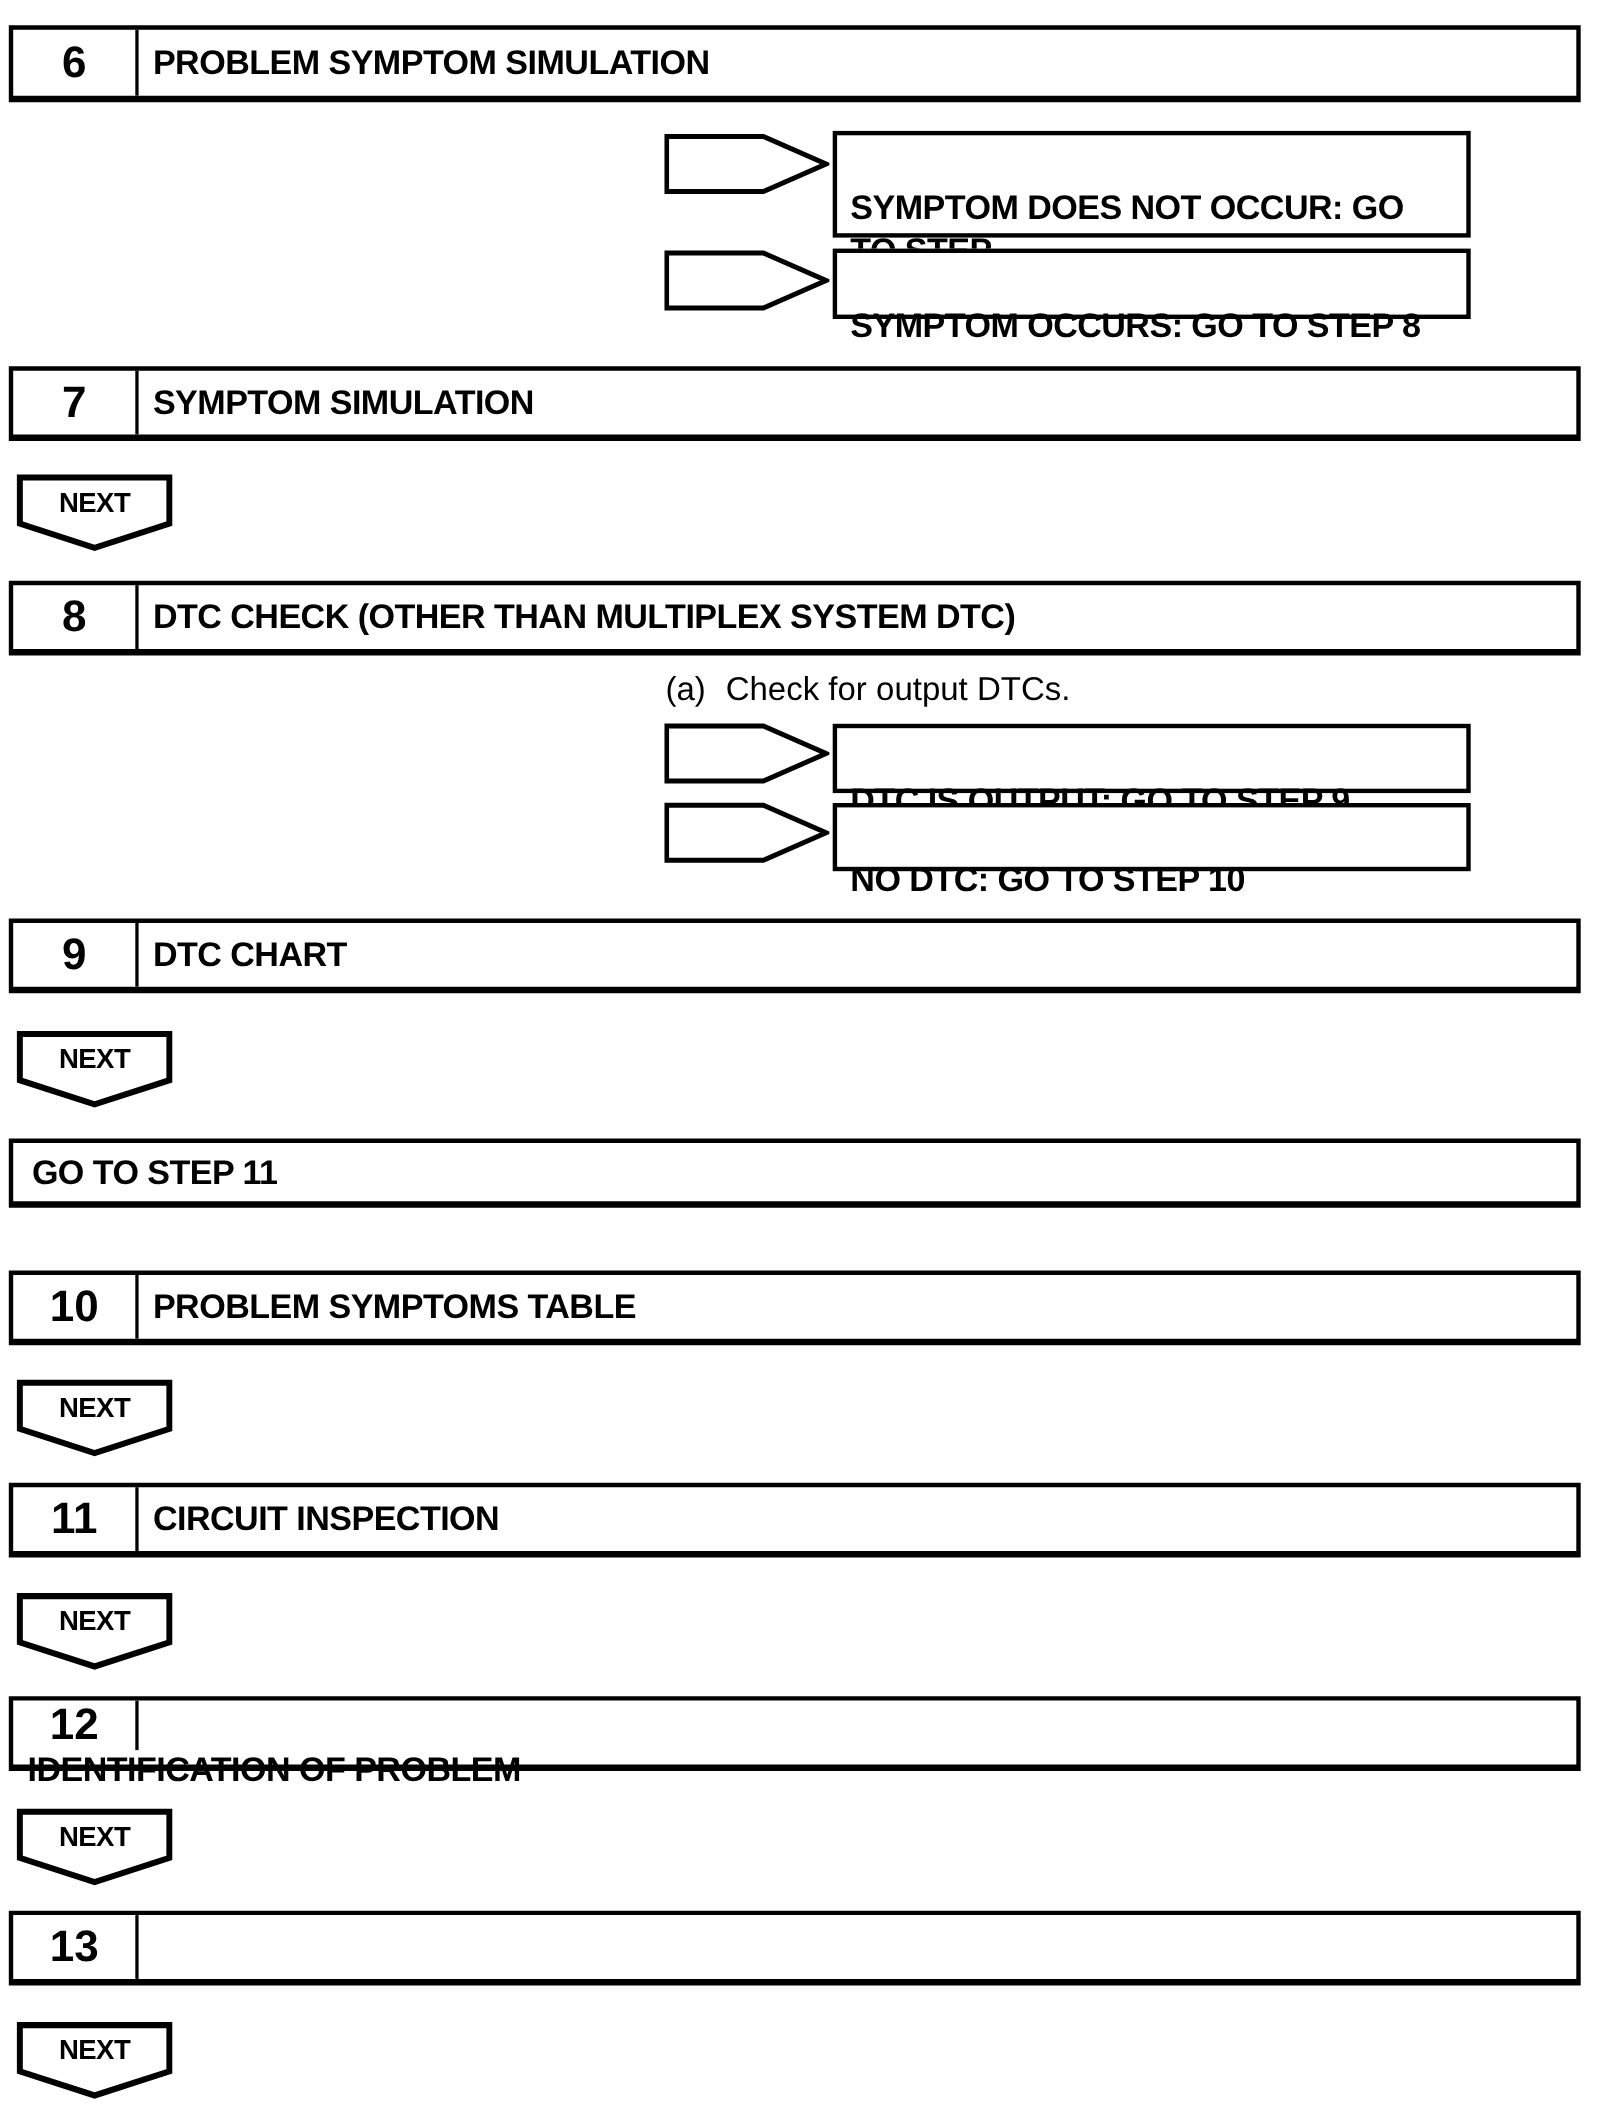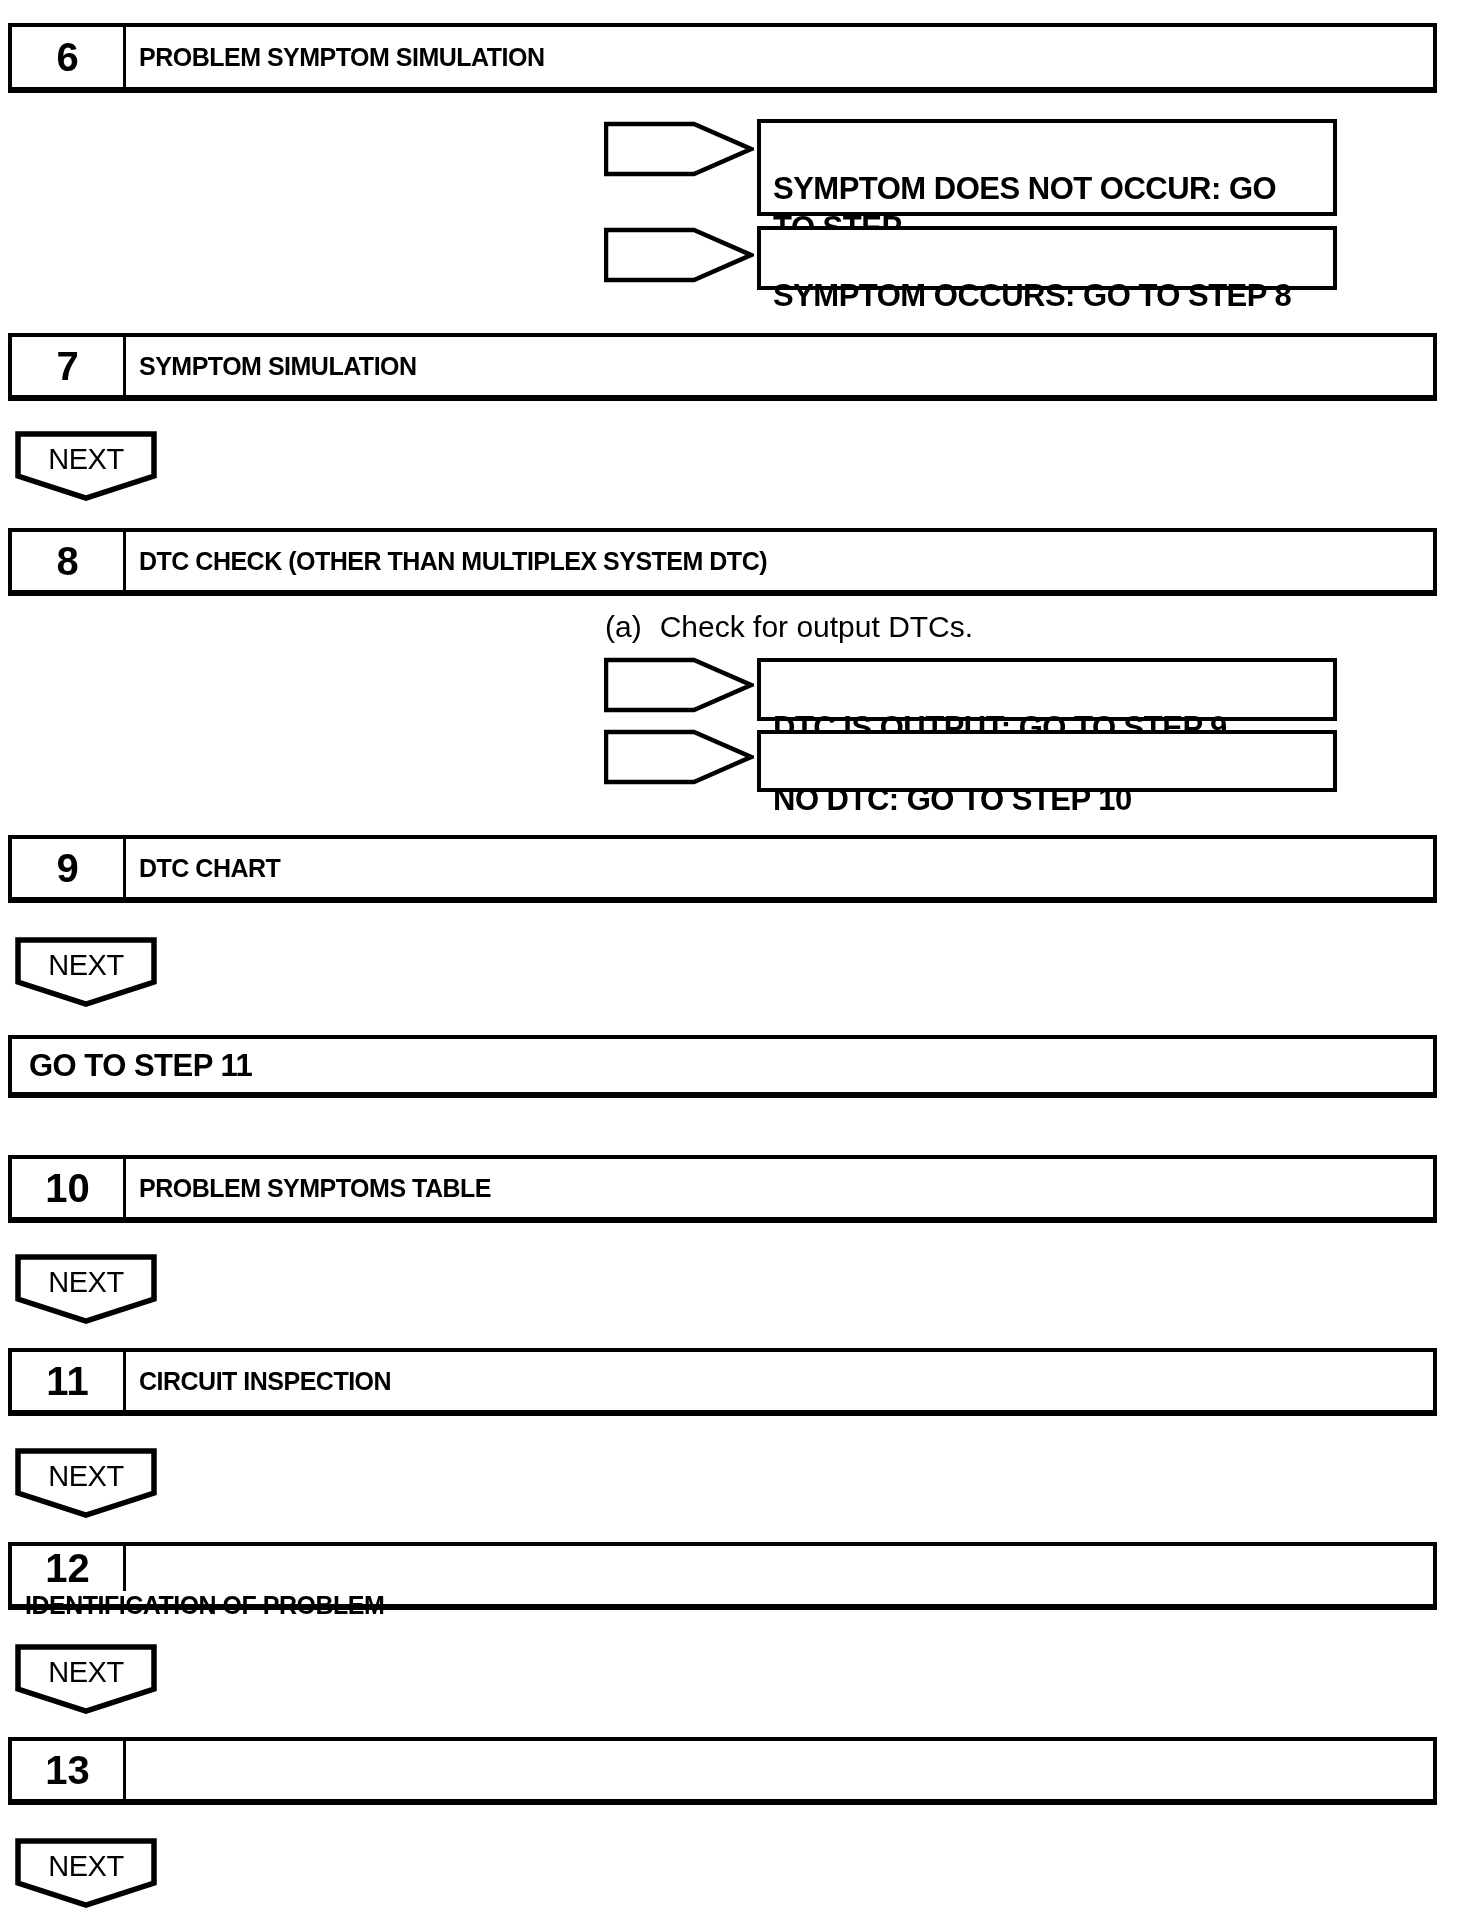--- a/index.html
+++ b/index.html
@@ -14,21 +14,21 @@
     border:4px solid #000;border-bottom-width:6px;
     box-sizing:border-box;display:flex;background:#fff;
   }
   .step .num{
     width:111px;border-right:3px solid #000;
     display:flex;align-items:center;justify-content:center;
     font-size:40px;font-weight:bold;
   }
   .step .lbl{
     flex:1;display:flex;align-items:center;padding-left:13px;
-    font-size:25px;font-weight:bold;letter-spacing:-0.5px;
+    font-size:31px;font-weight:bold;letter-spacing:-0.5px;
   }
   #step6{top:23px;height:70px;}
   #step7{top:333px;}
   #step8{top:528px;}
   #step9{top:835px;}
   #step10{top:1155px;}
   #step11{top:1348px;}
   #step12{top:1542px;flex-direction:column;}
   #step13{top:1737px;}
 
@@ -49,21 +49,21 @@
   #callout1{top:119px;height:97px;}
   #callout2{top:226px;height:64px;}
   #callout3{top:658px;height:63px;}
   #callout4{top:730px;height:62px;}
 
   
   .next{position:absolute;left:15px;width:142px;height:72px;}
   .next svg{position:absolute;left:0;top:0;}
   .next .txt{
     position:absolute;top:13px;left:0;right:0;text-align:center;
-    font-size:29px;font-weight:normal;letter-spacing:-0.5px;
+    font-size:25px;font-weight:bold;letter-spacing:-0.5px;
   }
   #next1{top:430px;}
   #next2{top:936px;}
   #next3{top:1253px;}
   #next4{top:1447px;}
   #next5{top:1643px;}
   #next6{top:1837px;}
 
   
   .goto{

